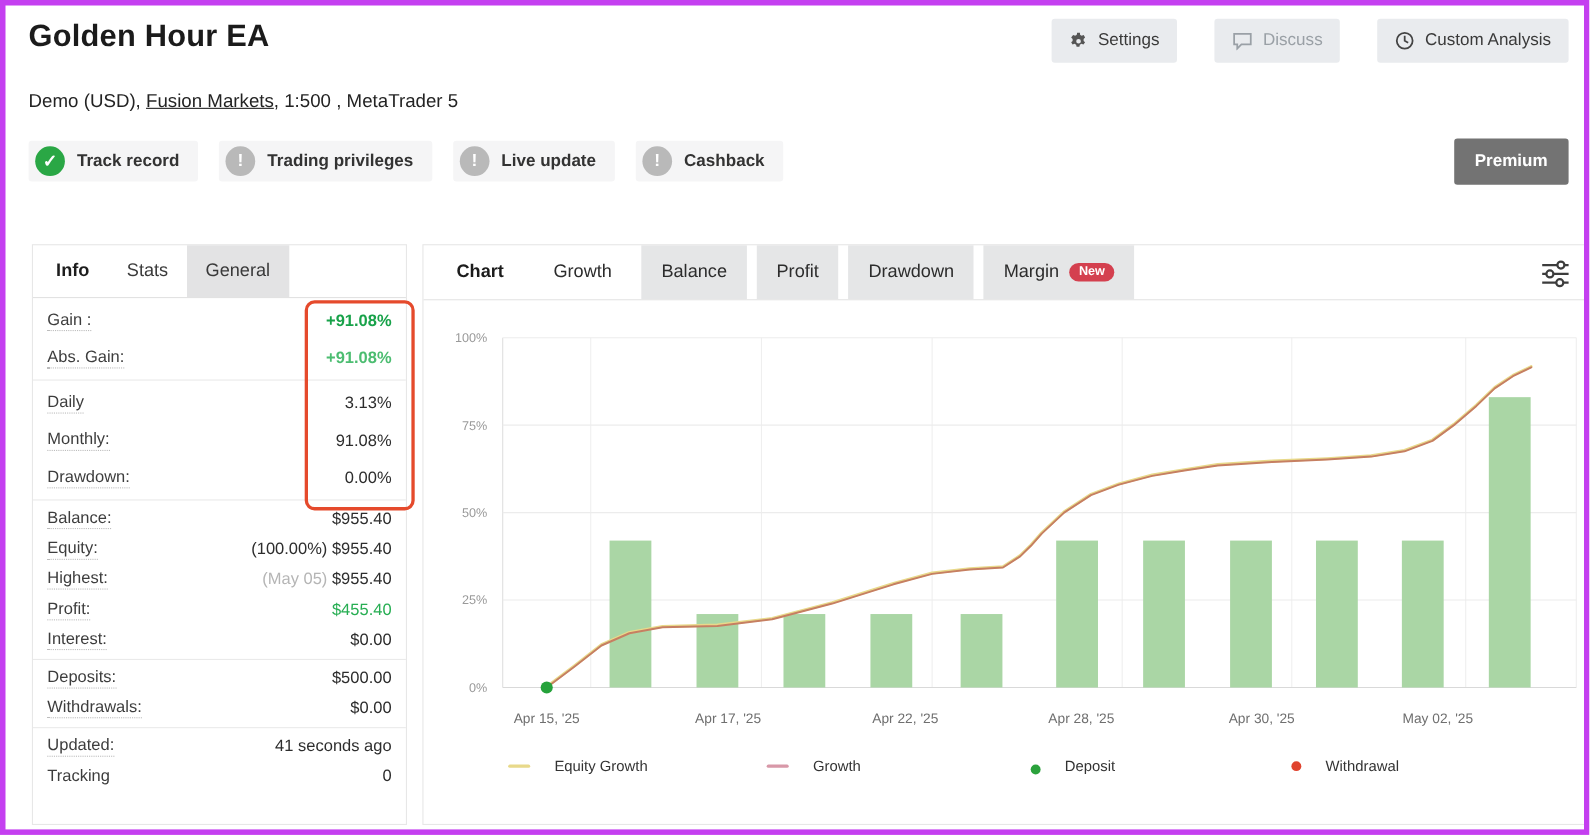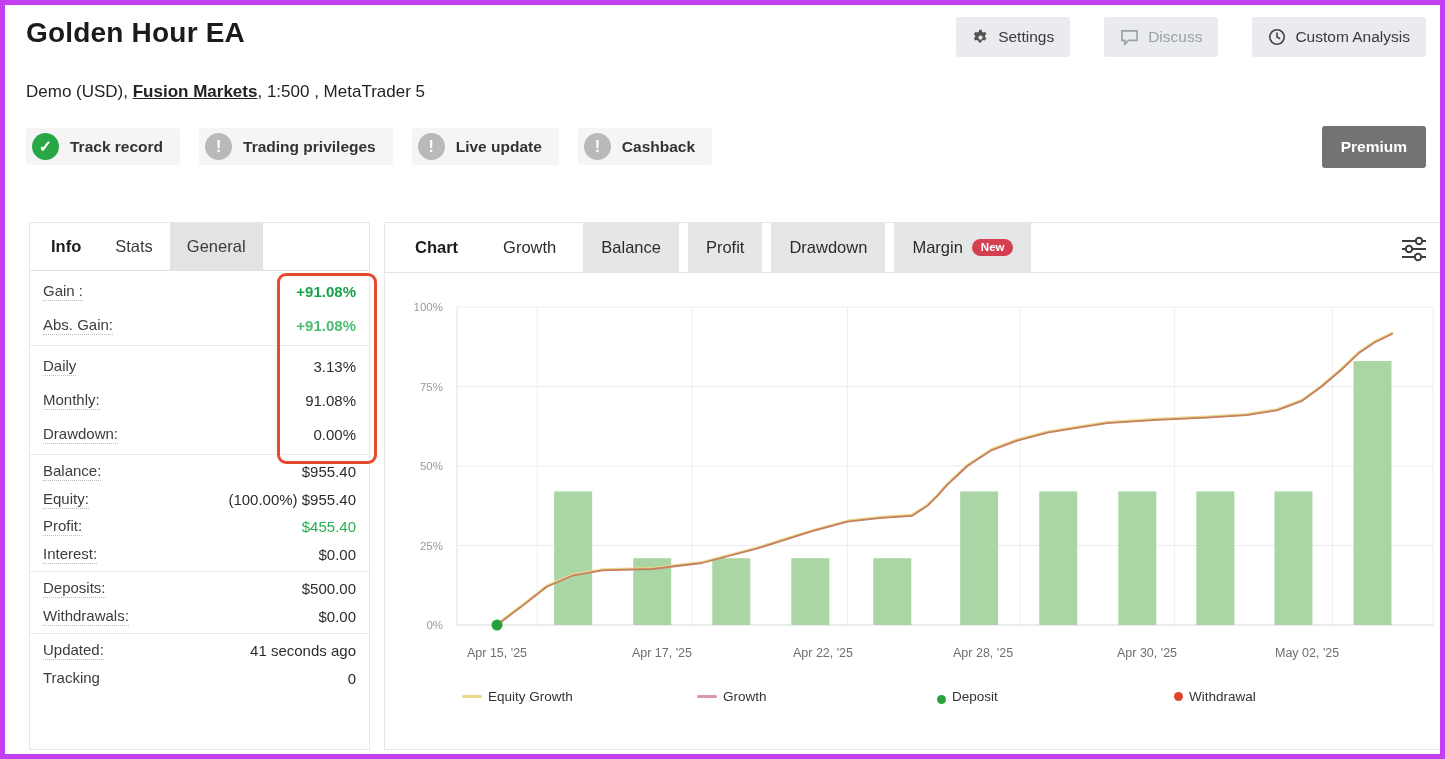--- a/index.html
+++ b/index.html
@@ -2,21 +2,21 @@
 <html><head>
 <meta charset="utf-8">
 <style>
   html,body{margin:0;padding:0;background:#fff;}
   .frame{position:relative;width:1445px;height:759px;box-sizing:border-box;
          border:5px solid #c43ff0;background:#fff;overflow:hidden;
          font-family:"Liberation Sans",sans-serif;color:#222;}
   
   .title{position:absolute;left:21px;top:12px;font-size:28px;font-weight:700;color:#1b1b1b;letter-spacing:.2px;}
   .subtitle{position:absolute;left:21px;top:77px;font-size:17px;color:#232323;}
-  .subtitle a{color:#232323;text-decoration:underline;cursor:pointer;font-weight:bold;}
+  .subtitle a{color:#232323;text-decoration:underline;cursor:pointer;}
   .top-actions{position:absolute;top:12px;right:14px;display:flex;gap:10px;}
   .top-btn{display:inline-flex;align-items:center;gap:9px;background:#e9ebee;border:none;
            padding:0 16px;height:40px;font-size:15.5px;color:#3a3a3a;border-radius:3px;cursor:pointer;
            font-family:inherit;margin-left:24px;}
   .top-btn.dim{color:#9aa0a6;}
   .top-btn svg{display:block;}
   .premium-btn{position:absolute;top:121px;right:14px;background:#737373;color:#fff;border:none;
            height:42px;padding:0 19px;font-size:15.5px;font-weight:700;border-radius:3px;cursor:pointer;
            font-family:inherit;}
   .badges{position:absolute;left:21px;top:123px;display:flex;gap:19px;}
@@ -52,21 +52,21 @@
         border:3px solid #e54a2c;border-radius:9px;pointer-events:none;z-index:5;}
   
   .ctabs{display:flex;align-items:stretch;height:49px;border-bottom:1px solid #e4e4e4;padding-left:12px;gap:9px;}
   .ctab{display:flex;align-items:center;gap:9px;padding:0 18px;font-size:16.5px;color:#2c2c2c;cursor:pointer;}
   .ctab.bold{font-weight:700;color:#1c1c1c;}
   .ctab.chip{background:#e5e6e7;}
   .new-pill{background:#d4404f;color:#fff;font-size:11.5px;font-weight:700;border-radius:10px;
         padding:3px 9px;line-height:1;}
   .sliders{position:absolute;right:14px;top:13px;cursor:pointer;}
   .legend{position:absolute;top:466px;left:0;width:100%;height:30px;}
-  .legend-item{position:absolute;display:flex;align-items:center;gap:6px;font-size:13.5px;color:#333;cursor:pointer;}
+  .legend-item{position:absolute;display:flex;align-items:center;gap:22px;font-size:13.5px;color:#333;cursor:pointer;}
   .lswatch{display:inline-block;}
   .lswatch.line{width:20px;height:3px;border-radius:2px;}
   .lswatch.dot{width:9px;height:9px;border-radius:50%;}
   svg text{font-family:"Liberation Sans",sans-serif;}
 </style>
 </head>
 <body>
 
 <div class="frame">
 
@@ -157,20 +157,24 @@
           </div>
         </div>
         <div class="isec sm">
           <div class="irow">
             <span class="ilabel">Balance:</span>
             <span class="ivalue ">$955.40</span>
           </div>
           <div class="irow">
             <span class="ilabel">Equity:</span>
             <span class="ivalue "><span class="vprefix">(100.00%) </span>$955.40</span>
+          </div>
+          <div class="irow">
+            <span class="ilabel">Highest:</span>
+            <span class="ivalue "><span class="vprefix muted">(May 05) </span>$955.40</span>
           </div>
           <div class="irow">
             <span class="ilabel">Profit:</span>
             <span class="ivalue v-green">$455.40</span>
           </div>
           <div class="irow">
             <span class="ilabel">Interest:</span>
             <span class="ivalue ">$0.00</span>
           </div>
         </div>

